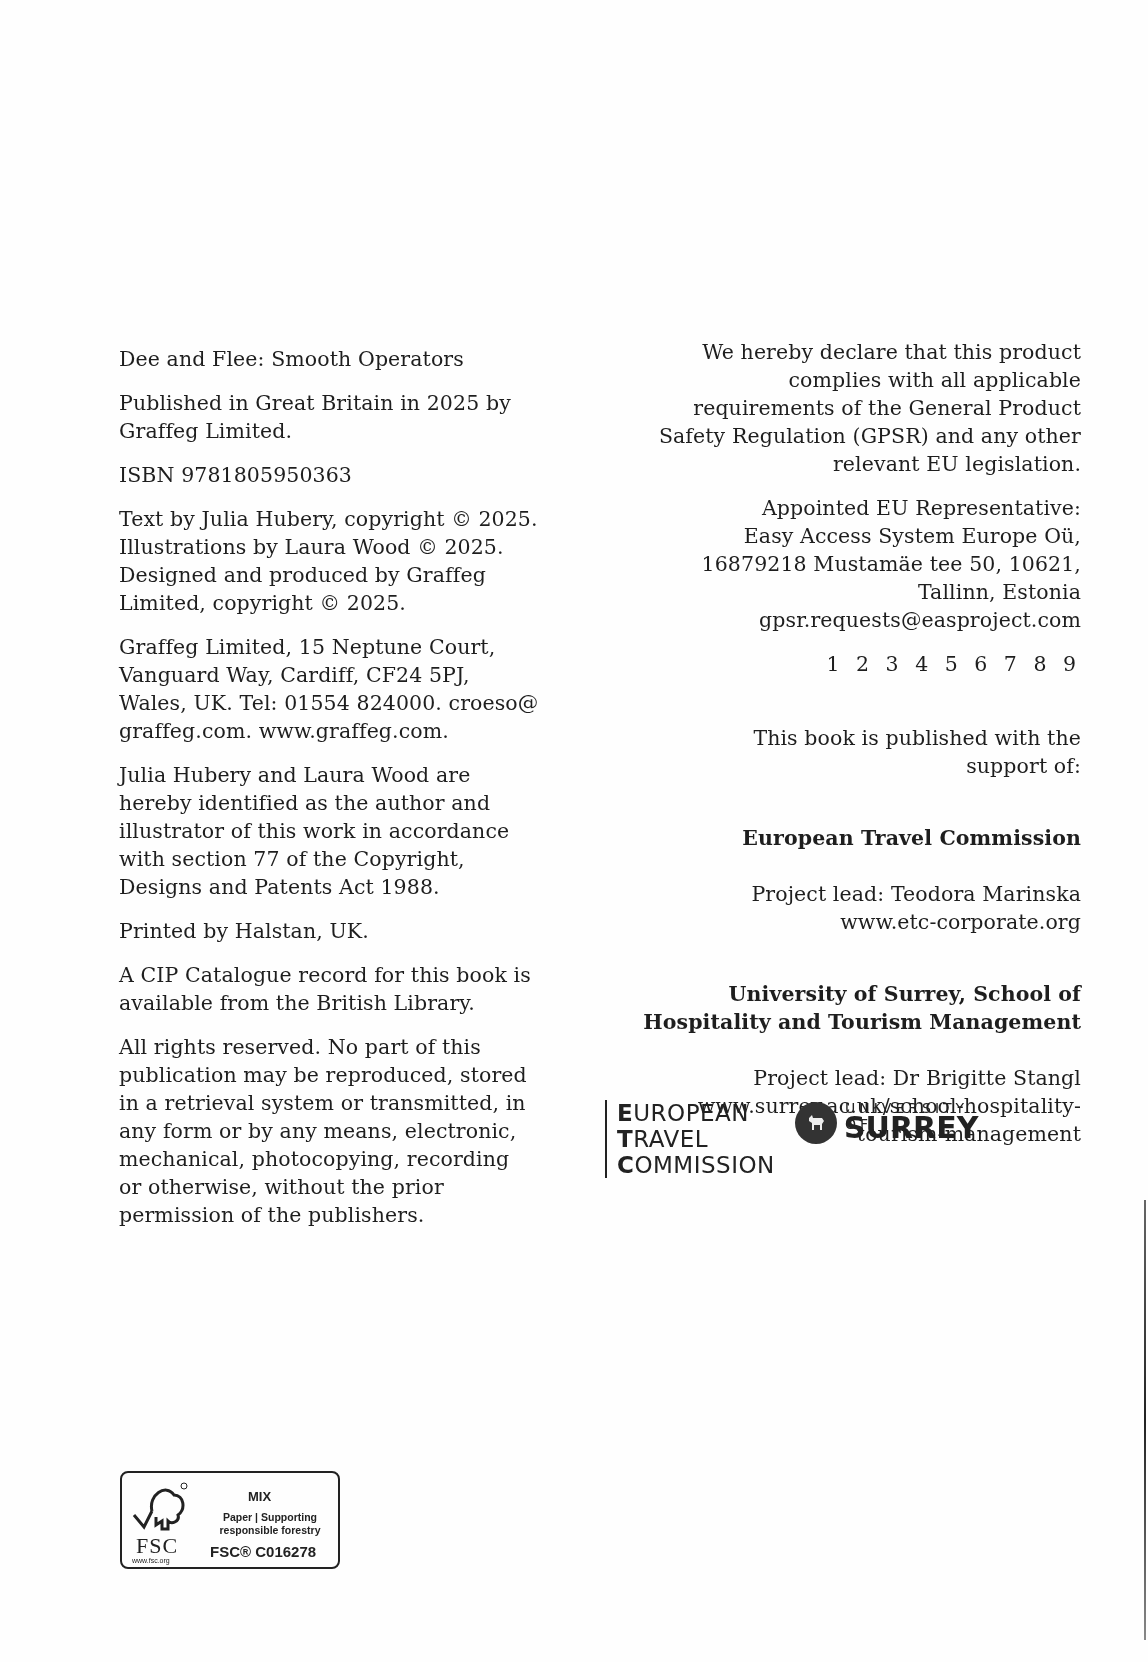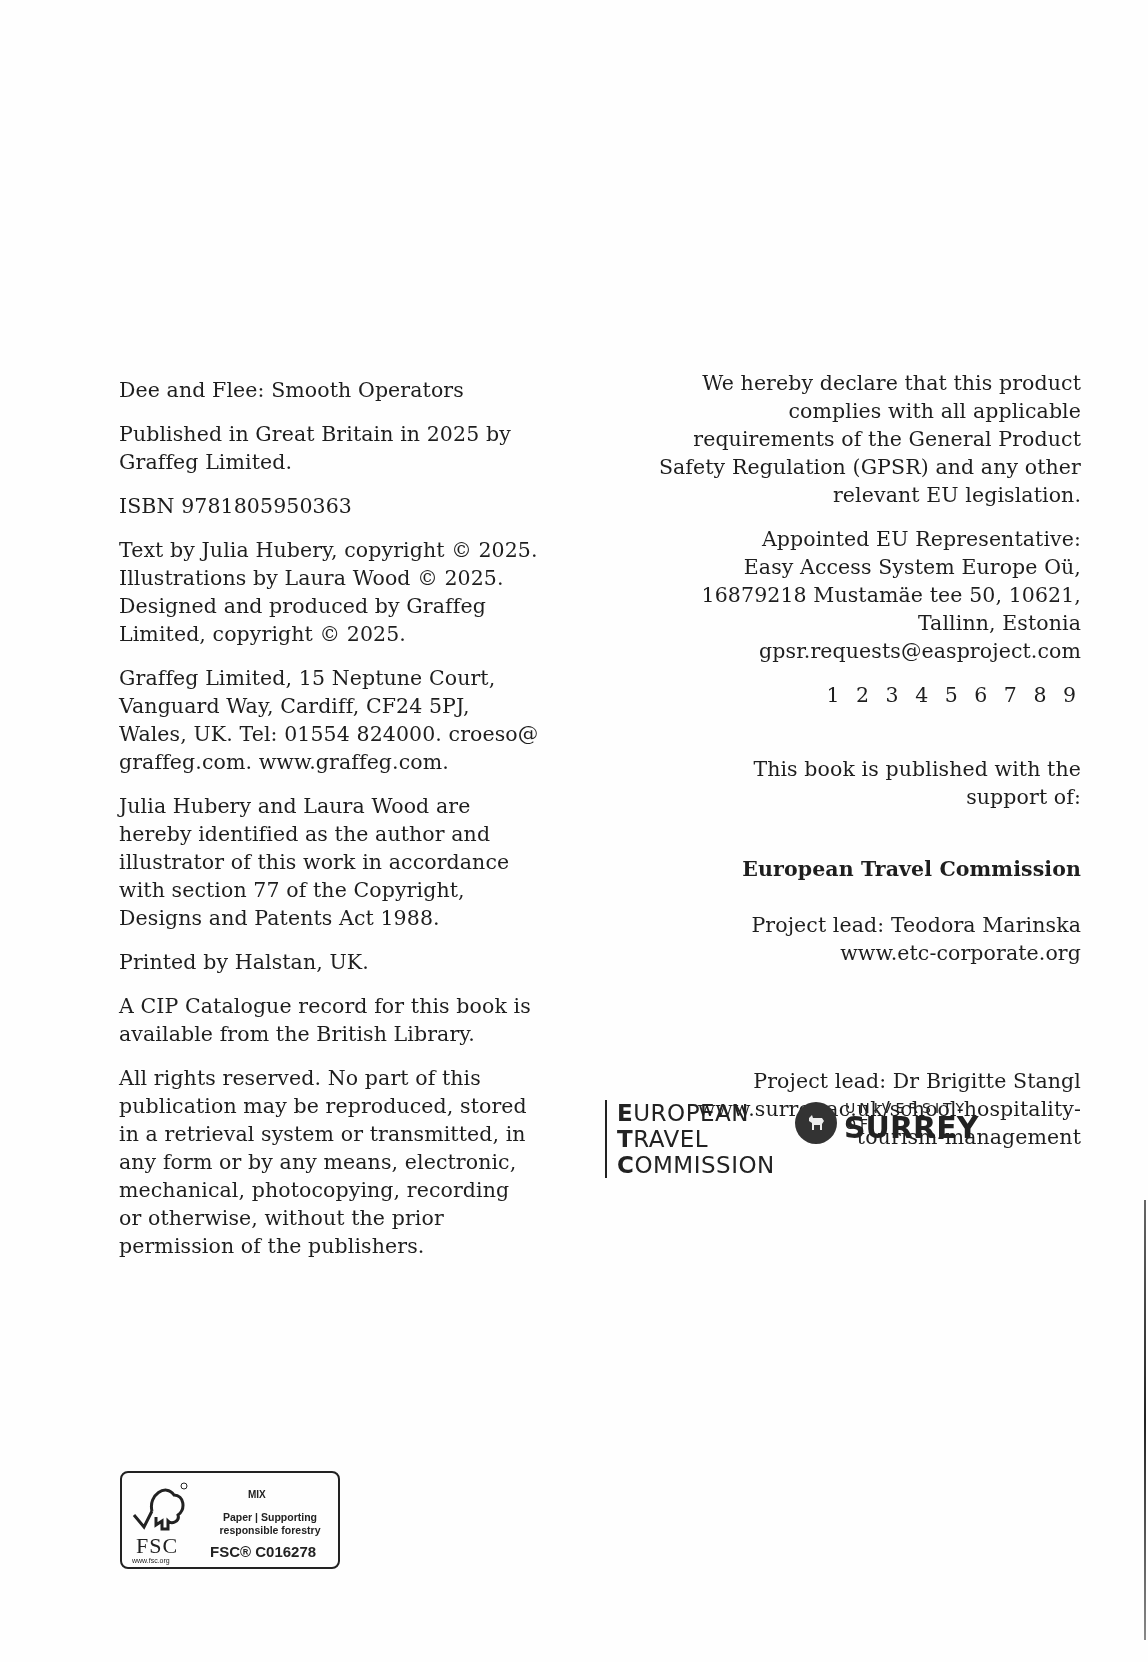--- a/index.html
+++ b/index.html
@@ -1,36 +1,36 @@
 <!DOCTYPE html>
 <html><head>
   <meta charset="utf-8">
   <style>
     html, body { margin: 0; padding: 0; }
     body {
       width: 1148px; height: 1662px; background: #fefefe; position: relative; overflow: hidden;
       font-family: "DejaVu Serif", "Liberation Serif", serif; color: #1e1e1e;
     }
-    .col { position: absolute; font-size: 20.5px; line-height: 28px; letter-spacing: 0.1px; margin-top: 31px; }
+    .col { position: absolute; font-size: 20.5px; line-height: 28px; letter-spacing: 0.1px; }
     .col p { margin: 0 0 16px 0; white-space: pre-line; }
     .left { left: 119px; top: 345px; width: 470px; }
     .right { left: 611px; top: 338px; width: 470px; text-align: right; }
     .bold { font-weight: bold; }
     .numline { letter-spacing: 5px; }
     .spacer { height: 30px; }
     
     .fsc {
       position: absolute; left: 120px; top: 1471px; width: 220px; height: 98px;
       border: 2px solid #222; border-radius: 8px; box-sizing: border-box;
       font-family: "Liberation Sans", sans-serif; color: #222;
     }
     .fsc .tree { position: absolute; left: 8px; top: 8px; width: 60px; height: 58px; }
     .fsc .fsc-word { position: absolute; left: 14px; top: 60px; font-family: "Liberation Serif", serif; font-size: 22px; font-weight: normal; letter-spacing: 1px; }
     .fsc .fsc-url { position: absolute; left: 10px; top: 84px; font-size: 7px; }
-    .fsc .mix { position: absolute; left: 126px; top: 16px; font-size: 10px; font-weight: bold; }
+    .fsc .mix { position: absolute; left: 126px; top: 16px; font-size: 13px; font-weight: bold; }
     .fsc .paper { position: absolute; left: 88px; top: 38px; width: 120px; text-align: center; font-size: 10.5px; line-height: 13px; font-weight: bold; }
     .fsc .code { position: absolute; left: 88px; top: 70px; font-size: 15px; font-weight: bold; text-align: right; }
     
     .etc-logo {
       position: absolute; left: 605px; top: 1100px; border-left: 2px solid #222; padding-left: 10px;
       font-family: "DejaVu Sans", sans-serif; font-size: 23px; line-height: 26px; color: #222; letter-spacing: 0.5px;
     }
     .etc-logo b { font-weight: bold; }
     .surrey-logo { position: absolute; left: 795px; top: 1100px; width: 200px; height: 50px; font-family: "DejaVu Sans", sans-serif; color: #222; }
     .surrey-logo .badge { position: absolute; left: 0; top: 2px; width: 42px; height: 42px; border-radius: 50%; background: #333; }
@@ -100,21 +100,22 @@
   <p class="numline" data-name="print-line">1 2 3 4 5 6 7 8 9</p>
   <div class="spacer"></div>
   <p data-name="support-intro">This book is published with the
 support of:</p>
   <p data-name="sponsor-etc">
     <span class="bold" data-name="sponsor-name">European Travel Commission</span><br>
     <span data-name="sponsor-details">Project lead: Teodora Marinska
 www.etc-corporate.org</span>
   </p>
   <p data-name="sponsor-surrey">
-    <br>
+    <span class="bold" data-name="sponsor-name">University of Surrey, School of
+Hospitality and Tourism Management</span><br>
     <span data-name="sponsor-details">Project lead: Dr Brigitte Stangl
 www.surrey.ac.uk/school-hospitality-
 tourism-management</span>
   </p>
 </div>
 
 <div class="etc-logo" data-name="etc-logo">
   <div><b data-name="logo-initial">E</b><span data-name="logo-text">UROPEAN</span></div>
   <div><b data-name="logo-initial">T</b><span data-name="logo-text">RAVEL</span></div>
   <div><b data-name="logo-initial">C</b><span data-name="logo-text">OMMISSION</span></div>

